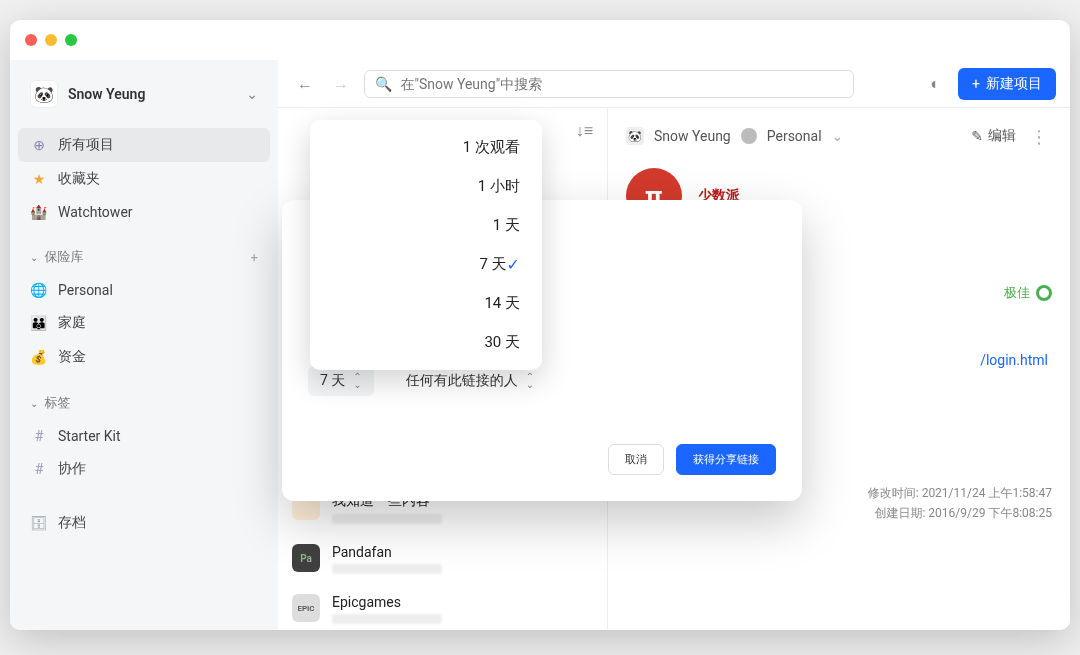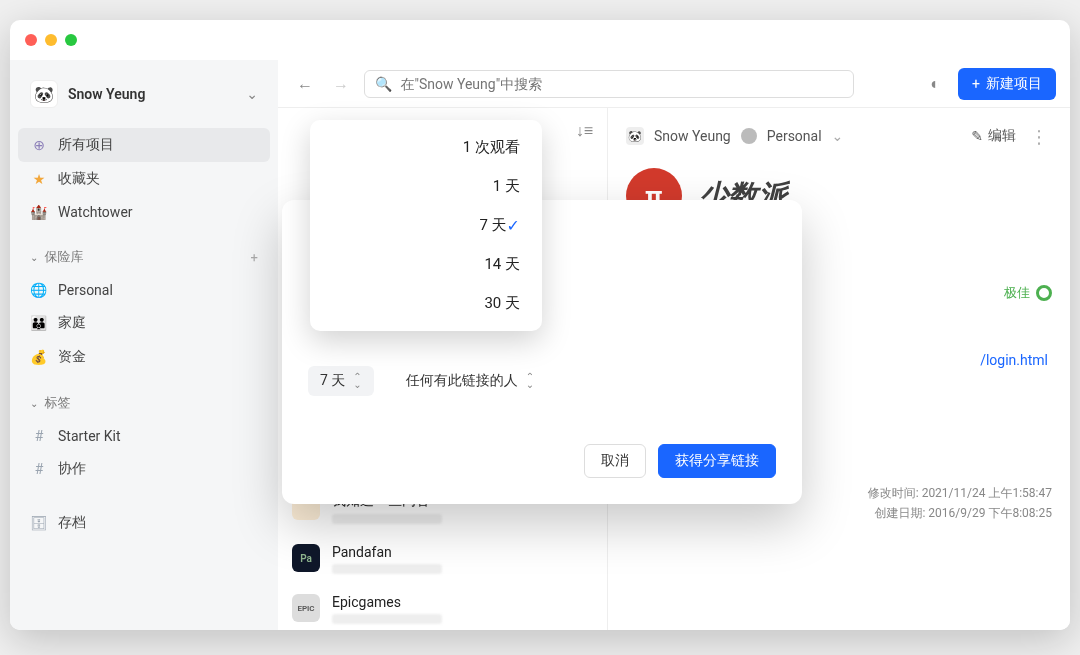--- a/index.html
+++ b/index.html
@@ -28,48 +28,48 @@
     .search input { border:none; outline:none; flex:1; font-size:14px; color:#333;}
     .toolbar-gap{flex:1;}
     .new-btn { background:#1a66ff; color:#fff; padding:7px 14px; border-radius:6px; font-size:14px; display:flex; align-items:center; gap:6px; cursor:pointer;}
     .content { flex:1; display:flex; overflow:hidden;}
     .list-col { flex:0 0 330px; border-right:1px solid #eee; display:flex; flex-direction:column;}
     .list-head { height:44px; display:flex; align-items:center; justify-content:flex-end; padding:0 14px; color:#888; font-size:16px;}
     .list-body { flex:1; overflow:hidden; padding-top:330px;} 
     .list-item { display:flex; align-items:flex-start; gap:12px; padding:10px 14px; }
     .item-ico { width:28px; height:28px; background:#f3f3f3; border-radius:6px; display:flex; align-items:center; justify-content:center; font-size:10px; color:#aaa; font-weight:600;}
     .item-ico.orange{ background:#fff0d9; color:#e0a040;}
-    .item-ico.pa { background:#0f172a; color:#8fb58f;}
+    .item-ico.pa { background:#404040; color:#8fb58f;}
     .item-ico.epic{ background:#ddd; color:#555; font-size:8px;}
     .item-text .title { font-size:14px; color:#222; margin-bottom:4px;}
     .item-text .blur { width:110px; height:10px; background:#eee; border-radius:3px; filter:blur(1px);}
     .detail-col { flex:1; display:flex; flex-direction:column; padding:10px 18px; position:relative;}
     .detail-head { display:flex; align-items:center; gap:10px; font-size:14px; color:#555; height:36px;}
     .detail-head .tiny-ava{ width:18px; height:18px; background:#eee; border-radius:4px; font-size:11px; display:flex; align-items:center; justify-content:center;}
     .globe{ width:16px; height:16px; background:#bbb; border-radius:50%; display:inline-block;}
     .edit-link { margin-left:auto; display:flex; align-items:center; gap:5px; color:#555; cursor:pointer;}
     .kebab{ color:#aaa; font-size:18px; cursor:pointer; padding:0 4px;}
     .brand-row{ display:flex; align-items:center; gap:16px; margin-top:14px;}
     .brand-ico{ width:56px; height:56px; background:#d23a2c; border-radius:50%; color:#fff; display:flex; align-items:center; justify-content:center; font-size:28px; font-weight:600;}
-    .brand-name{ font-size:30px; font-weight:600; color:#404040;font-style:italic;}
+    .brand-name{ font-size:14px; font-weight:600; color:#b91c1c;}
     .status-row{ display:flex; justify-content:flex-end; align-items:center; gap:6px; margin-top:60px; color:#4db050; font-size:13px;}
     .status-ring{ width:16px; height:16px; border:3px solid #4db050; border-radius:50%;}
     .url-row{ color:#1a66ff; margin-top:50px; font-size:14px; text-align:right; padding-right:4px;}
     .section-lbl{ color:#888; font-size:13px; margin-top:18px;}
     .tag-row{ margin-top:8px;}
     .tag-row .lbl{ color:#8a75c9; font-size:12px;}
     .tag-pill{ display:inline-block; background:#f2f2f2; color:#555; padding:5px 10px; border-radius:5px; font-size:13px; margin-top:6px;}
     .meta{ color:#888; font-size:12px; text-align:right; margin-top:20px; line-height:1.7;}
     .modal{ position:absolute; left:272px; top:140px; width:520px; background:#fff; border-radius:12px; box-shadow:0 20px 50px rgba(0,0,0,0.22); padding:26px; z-index:10;}
     .modal-selects{ display:flex; gap:20px; margin-top:140px;}
     .sel{ display:flex; align-items:center; gap:8px; background:#f2f3f5; border-radius:6px; padding:6px 12px; font-size:14px; color:#333; cursor:pointer;}
     .sel.light{ background:transparent; border:none;}
     .sel-arrows{ font-size:10px; color:#888; line-height:8px;}
     .modal-footer{ display:flex; justify-content:flex-end; gap:12px; margin-top:48px;}
-    .btn{ padding:7px 16px; border-radius:6px; font-size:14px; cursor:pointer; border:1px solid #ddd; background:#fff; color:#333;}
+    .btn{ padding:7px 16px; border-radius:6px; font-size:11px; cursor:pointer; border:1px solid #ddd; background:#fff; color:#333;}
     .btn.primary{ background:#1a66ff; color:#fff; border-color:#1a66ff;font-family:Liberation Serif, serif;}
     .dropdown{ position:absolute; left:300px; top:60px; width:232px; background:#fff; border-radius:10px; box-shadow:0 10px 30px rgba(0,0,0,0.18); padding:8px 0; z-index:20;}
     .dd-item{ display:flex; align-items:center; justify-content:flex-end; padding:10px 22px; font-size:15px; color:#222; cursor:pointer;}
     .check{ color:#1a66ff; font-size:16px;}
     .spacer{height:6px;}
   </style>
 </head>
 <body>
 
 <div class="window">
@@ -234,20 +234,23 @@
         <div class="btn">取消</div>
         <div class="btn primary">获得分享链接</div>
       </div>
     </div>
 
     <div class="dropdown" id="dd">
         <div class="dd-item">
           <span>1 次观看</span>
         </div>
         <div class="dd-item">
+          <span>1 小时</span>
+        </div>
+        <div class="dd-item">
           <span>1 天</span>
         </div>
         <div class="dd-item">
           <span>7 天</span>
           <span class="check">✓</span>
         </div>
         <div class="dd-item">
           <span>14 天</span>
         </div>
         <div class="dd-item">

